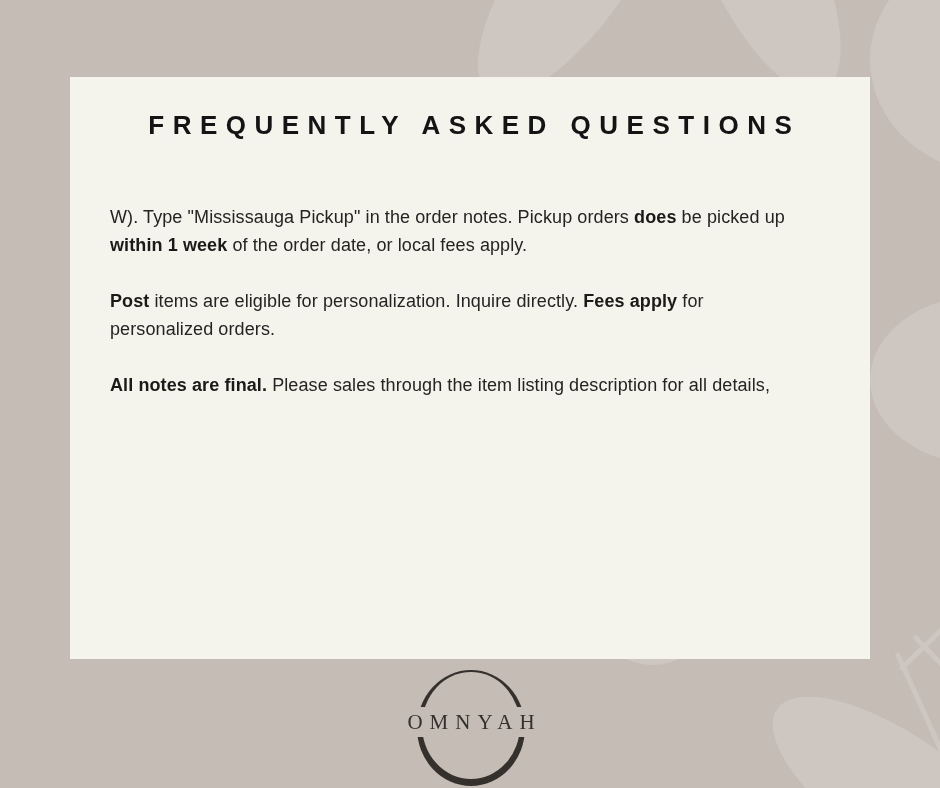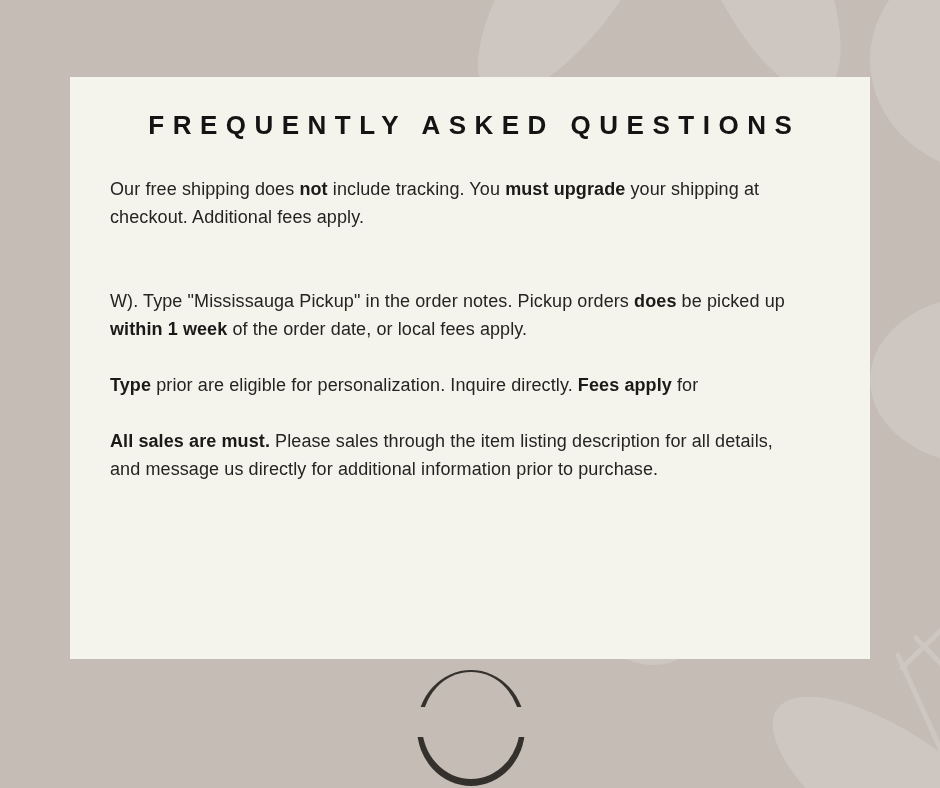--- a/index.html
+++ b/index.html
@@ -82,28 +82,28 @@
     <g stroke="var(--leaf)" stroke-width="5" fill="none" stroke-linecap="round">
       <path d="M 960 612 L 902 668"></path>
       <path d="M 916 638 L 978 702"></path>
       <path d="M 898 655 L 958 788"></path>
     </g>
   </svg>
 
   <main class="card">
     <h1 class="title">FREQUENTLY ASKED QUESTIONS</h1>
     <section class="paragraphs" id="paragraphs">
-        <p><span>Our free shipping does </span><b>not</b><span> include tracking. You </span><b>must upgrade</b><span> your shipping at</span><br><span>checkout. Additional fees apply.</span></p>
         <p><br><span>W). Type "Mississauga Pickup" in the order notes. Pickup orders </span><b>does</b><span> be picked up</span><br><b>within 1 week</b><span> of the order date, or local fees apply.</span></p>
-        <p><b>Type</b><span> prior are eligible for personalization. Inquire directly. </span><b>Fees apply</b><span> for</span><br></p>
-        <p><b>All sales are must.</b><span> Please sales through the item listing description for all details,</span><br><span>and message us directly for additional information prior to purchase.</span></p>
+        <p><b>Post</b><span> items are eligible for personalization. Inquire directly. </span><b>Fees apply</b><span> for</span><br><span>personalized orders.</span></p>
+        <p><b>All notes are final.</b><span> Please sales through the item listing description for all details,</span><br></p>
       </section>
   </main>
 
   <div class="logo">
     <svg class="ring" width="160" height="130" viewBox="0 0 160 130">
       <ellipse cx="80" cy="68" rx="54" ry="58" fill="var(--logo)"></ellipse>
       <ellipse cx="80" cy="65.5" rx="49" ry="53.5" fill="var(--bg)"></ellipse>
       <rect x="0" y="47" width="160" height="30" fill="var(--bg)"></rect>
     </svg>
+    <span class="logo-text">OMNYAH</span>
   </div>
 
 </div>
 
 </body></html>

